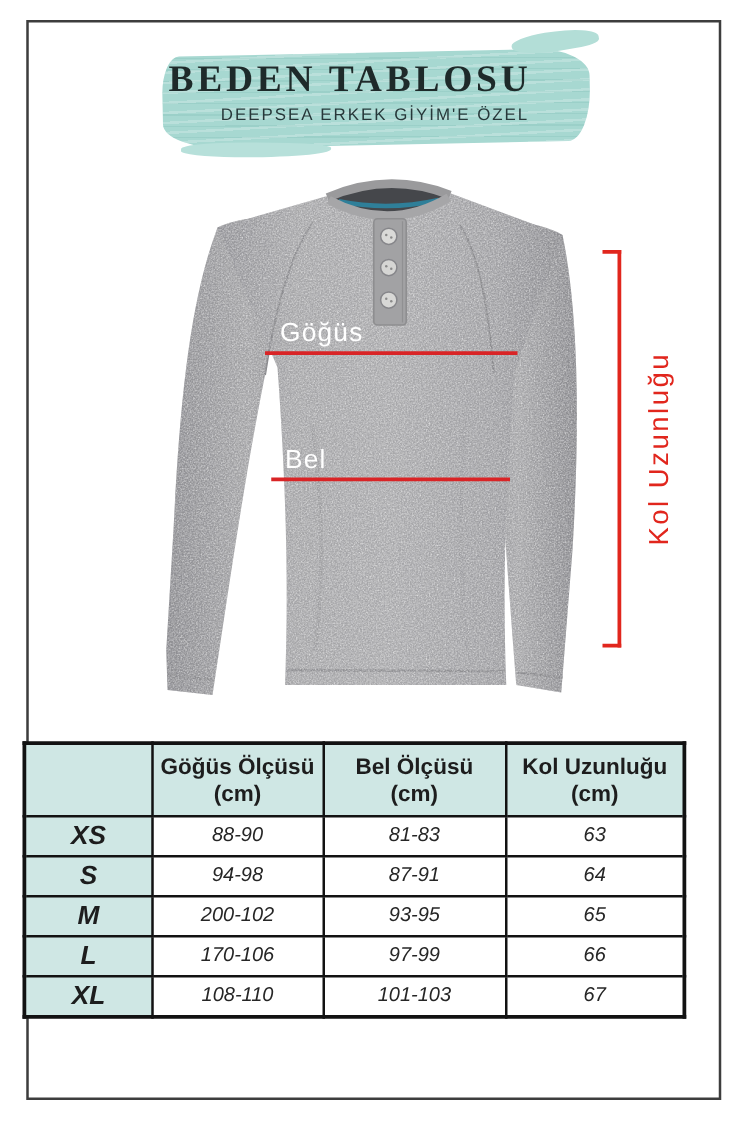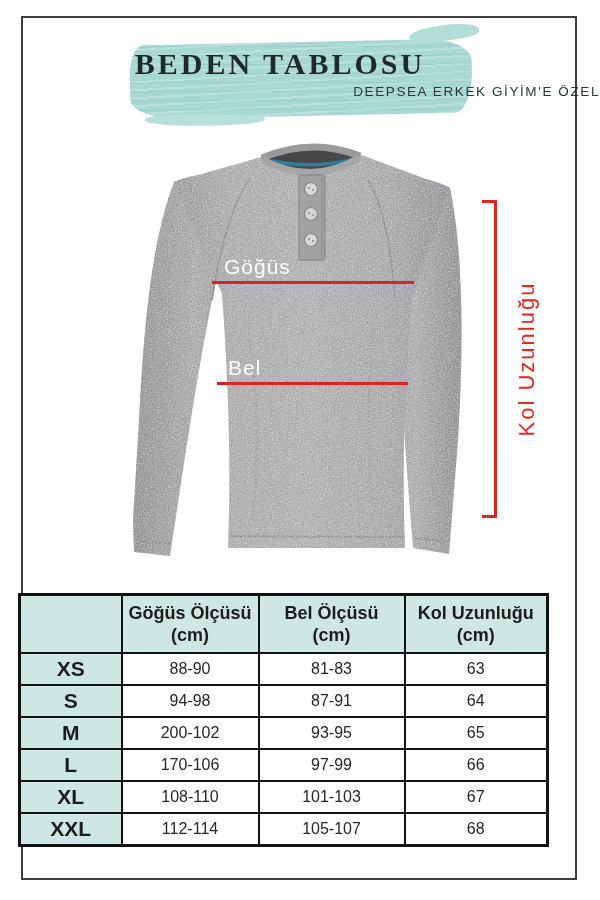--- a/index.html
+++ b/index.html
@@ -16,21 +16,21 @@
          background:
            repeating-linear-gradient(-2deg, rgba(255,255,255,.22) 0 2px, rgba(255,255,255,0) 2px 8px),
            repeating-linear-gradient(1deg, rgba(126,186,178,.28) 0 1px, rgba(126,186,178,0) 1px 9px);}
   .brush .flick-tr{position:absolute;right:-8px;top:-14px;width:70px;height:16px;
          background:#b3ded7;border-radius:60% 90% 40% 80%;transform:rotate(-8deg);}
   .brush .flick-bl{position:absolute;left:14px;bottom:-8px;width:120px;height:12px;
          background:#b7e0da;border-radius:70% 40% 90% 50%;transform:rotate(2deg);}
   .title{position:absolute;left:0;top:47px;width:560px;text-align:center;
          font-family:"Liberation Serif",serif;font-size:30px;font-weight:600;
          letter-spacing:3px;color:#1e2a2a;}
-  .subtitle{position:absolute;left:0;top:84px;width:600px;text-align:right;
+  .subtitle{position:absolute;left:0;top:84px;width:600px;text-align:center;
          font-size:13.5px;font-weight:500;letter-spacing:1.6px;color:#27383a;}
   
   .shirt-svg{position:absolute;left:0;top:0;width:600px;height:900px;z-index:1;}
   
   .ann{position:absolute;z-index:2;}
   .mline{height:3px;background:#d92426;}
   .line-chest{left:212px;top:281px;width:202px;}
   .line-waist{left:217px;top:382px;width:191px;}
   .mlabel{color:#ffffff;font-size:21px;letter-spacing:1px;font-weight:400;text-align:right;}
   .label-chest{left:224px;top:255px;}
@@ -42,21 +42,21 @@
   .kol-label{left:527px;top:359px;width:0;height:0;overflow:visible;}
   .kol-label span{position:absolute;transform:translate(-50%,-50%) rotate(-90deg);
          white-space:nowrap;color:#e1261d;font-size:22px;letter-spacing:2px;}
   
   .size-table{position:absolute;left:18px;top:593px;z-index:3;border-collapse:collapse;
          table-layout:fixed;width:528px;}
   .size-table td,.size-table th{border:2px solid #121212;text-align:center;vertical-align:middle;
          padding:0;color:#1d1d1d;}
   .size-table{border:3px solid #121212;}
   .size-table thead th{height:56px;background:#cfe7e4;font-size:18px;font-weight:700;line-height:1.25;}
-  .size-table tbody tr{height:32px;}
+  .size-table tbody tr{height:32px;font-style:italic;}
   .size-table .szcell{background:#cfe7e4;font-weight:700;font-size:21px;}
   .size-table .valcell{background:#ffffff;font-size:16px;font-weight:400;color:#262626;}
   .col-size{width:102px;}.col-chest{width:137px;}.col-waist{width:146px;}.col-sleeve{width:143px;}
 </style>
 </head>
 <body>
 
 <div class="page">
 
   <div class="frame"></div>
@@ -209,22 +209,16 @@
         <td class="valcell">170-106</td>
         <td class="valcell">97-99</td>
         <td class="valcell">66</td>
       </tr>
       <tr>
         <td class="szcell">XL</td>
         <td class="valcell">108-110</td>
         <td class="valcell">101-103</td>
         <td class="valcell">67</td>
       </tr>
-      <tr>
-        <td class="szcell">XXL</td>
-        <td class="valcell">112-114</td>
-        <td class="valcell">105-107</td>
-        <td class="valcell">68</td>
-      </tr>
     </tbody>
   </table>
 
 </div>
 
 </body></html>

